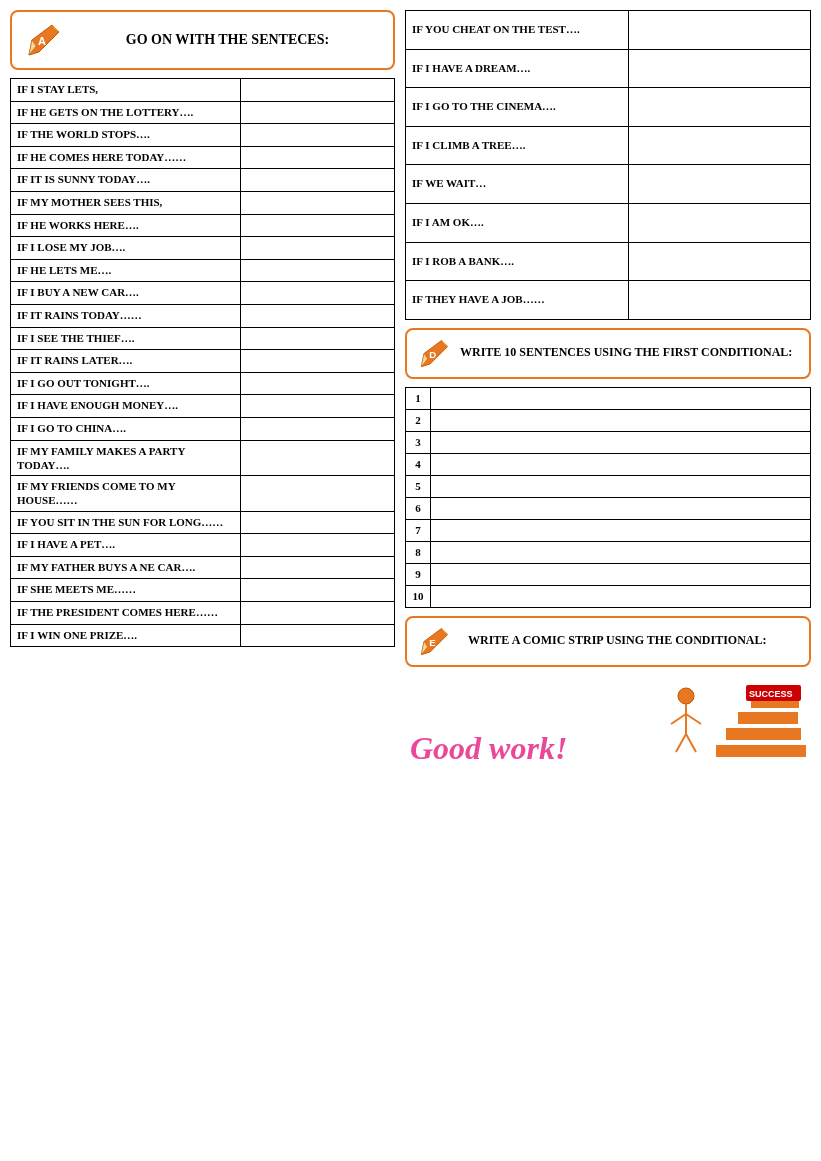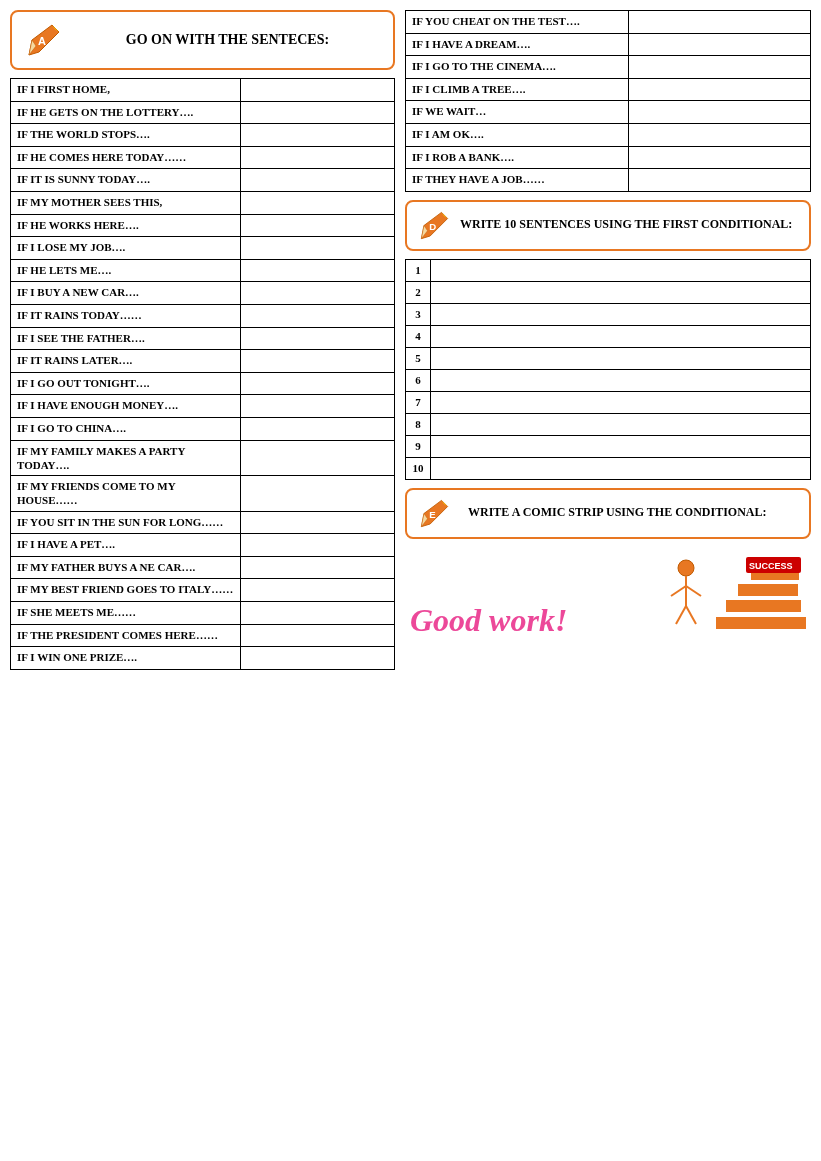--- a/index.html
+++ b/index.html
@@ -83,21 +83,21 @@
     }
 
     
     .right-top-table {
       width: 100%;
       border-collapse: collapse;
     }
 
     .right-top-table td {
       border: 1px solid #000;
-      padding: 3px 6px;
+      padding: 11px 6px;
       vertical-align: top;
       line-height: 1.3;
     }
 
     .right-top-table td:first-child {
       width: 55%;
       font-weight: bold;
       font-size: 11px;
     }
 
@@ -220,21 +220,21 @@
           <polygon points="28,5 35,12 31,9" fill="#ffd700"></polygon>
           <text x="14" y="25" font-size="11" font-weight="bold" fill="#fff" font-family="Arial">A</text>
         </svg>
       </div>
       <div class="section-a-title">GO ON WITH THE SENTECES:</div>
     </div>
 
     <table class="left-table">
       <tbody id="left-table-body">
       <tr>
-            <td>IF I FIRST HOME,</td>
+            <td>IF I STAY LETS,</td>
             <td>&nbsp;</td>
           </tr>
           <tr>
             <td>IF HE GETS ON THE LOTTERY….</td>
             <td>&nbsp;</td>
           </tr>
           <tr>
             <td>IF THE WORLD STOPS….</td>
             <td>&nbsp;</td>
           </tr>
@@ -264,21 +264,21 @@
           </tr>
           <tr>
             <td>IF I BUY A NEW CAR….</td>
             <td>&nbsp;</td>
           </tr>
           <tr>
             <td>IF IT RAINS TODAY……</td>
             <td>&nbsp;</td>
           </tr>
           <tr>
-            <td>IF I SEE THE FATHER….</td>
+            <td>IF I SEE THE THIEF….</td>
             <td>&nbsp;</td>
           </tr>
           <tr>
             <td>IF IT RAINS LATER….</td>
             <td>&nbsp;</td>
           </tr>
           <tr>
             <td>IF I GO OUT TONIGHT….</td>
             <td>&nbsp;</td>
           </tr>
@@ -301,24 +301,20 @@
           <tr>
             <td>IF YOU SIT IN THE SUN FOR LONG……</td>
             <td>&nbsp;</td>
           </tr>
           <tr>
             <td>IF I HAVE A PET….</td>
             <td>&nbsp;</td>
           </tr>
           <tr>
             <td>IF MY FATHER BUYS A NE CAR….</td>
-            <td>&nbsp;</td>
-          </tr>
-          <tr>
-            <td>IF MY BEST FRIEND GOES TO ITALY……</td>
             <td>&nbsp;</td>
           </tr>
           <tr>
             <td>IF SHE MEETS ME……</td>
             <td>&nbsp;</td>
           </tr>
           <tr>
             <td>IF THE PRESIDENT COMES HERE……</td>
             <td>&nbsp;</td>
           </tr>

